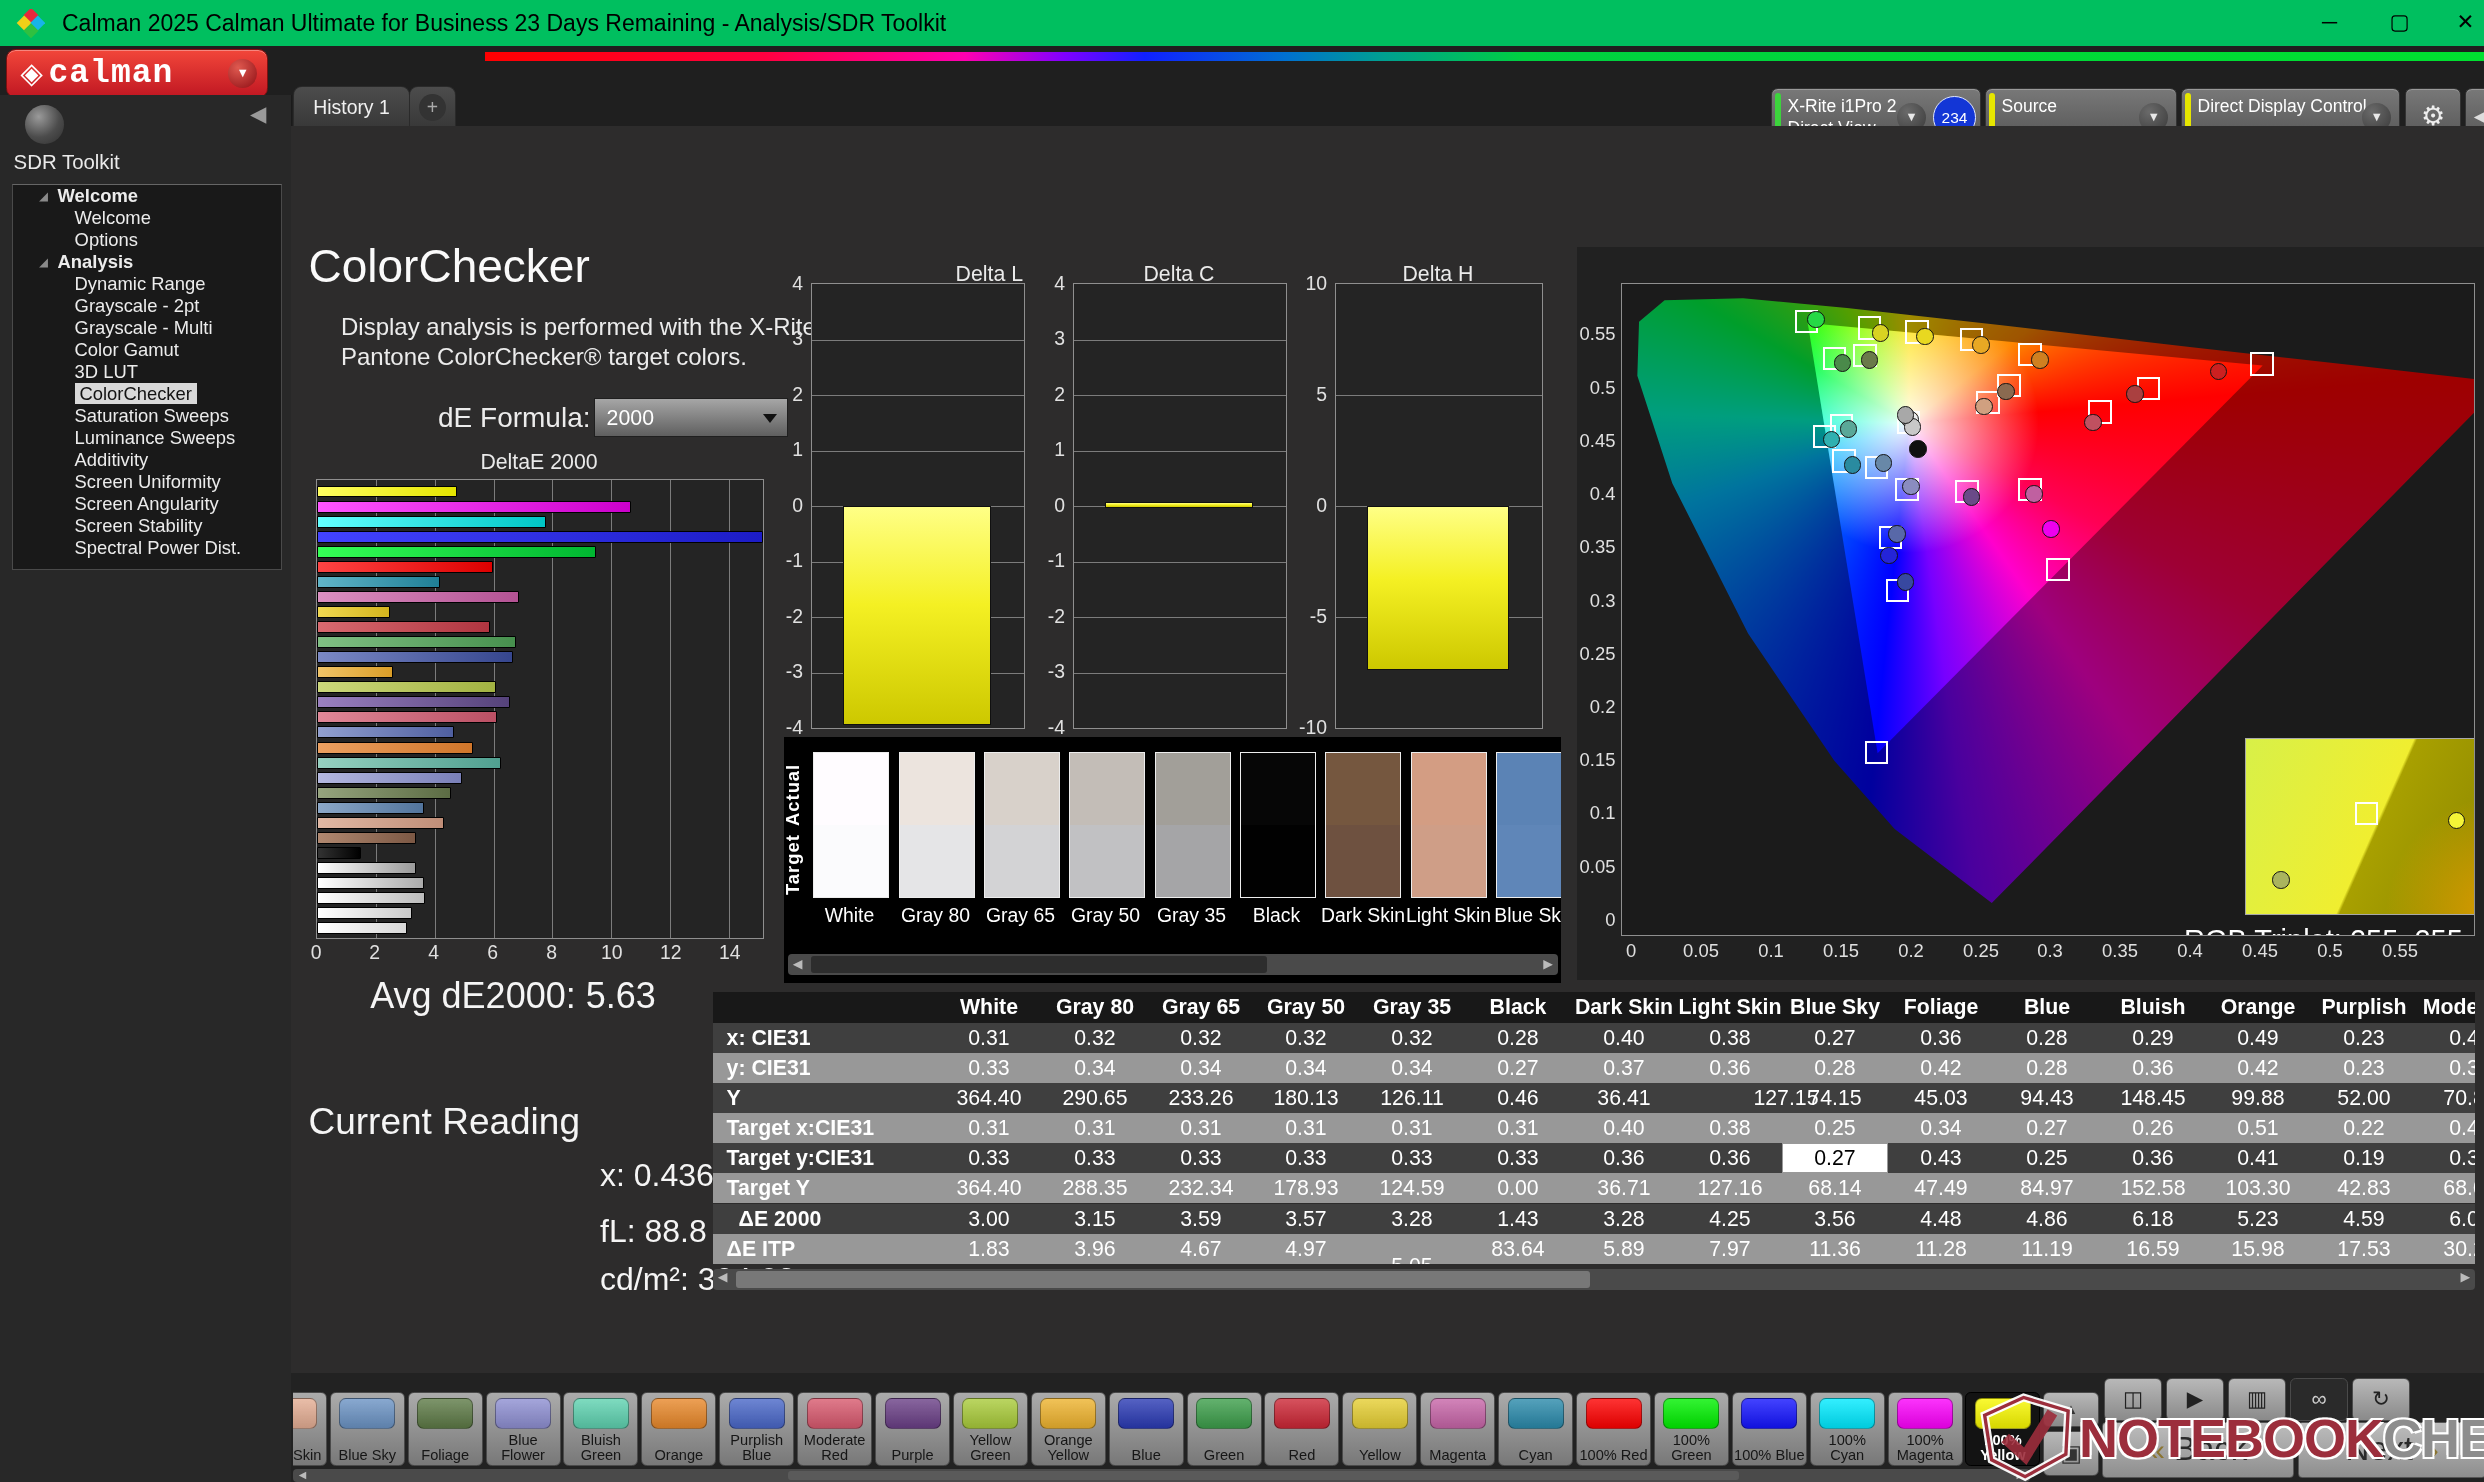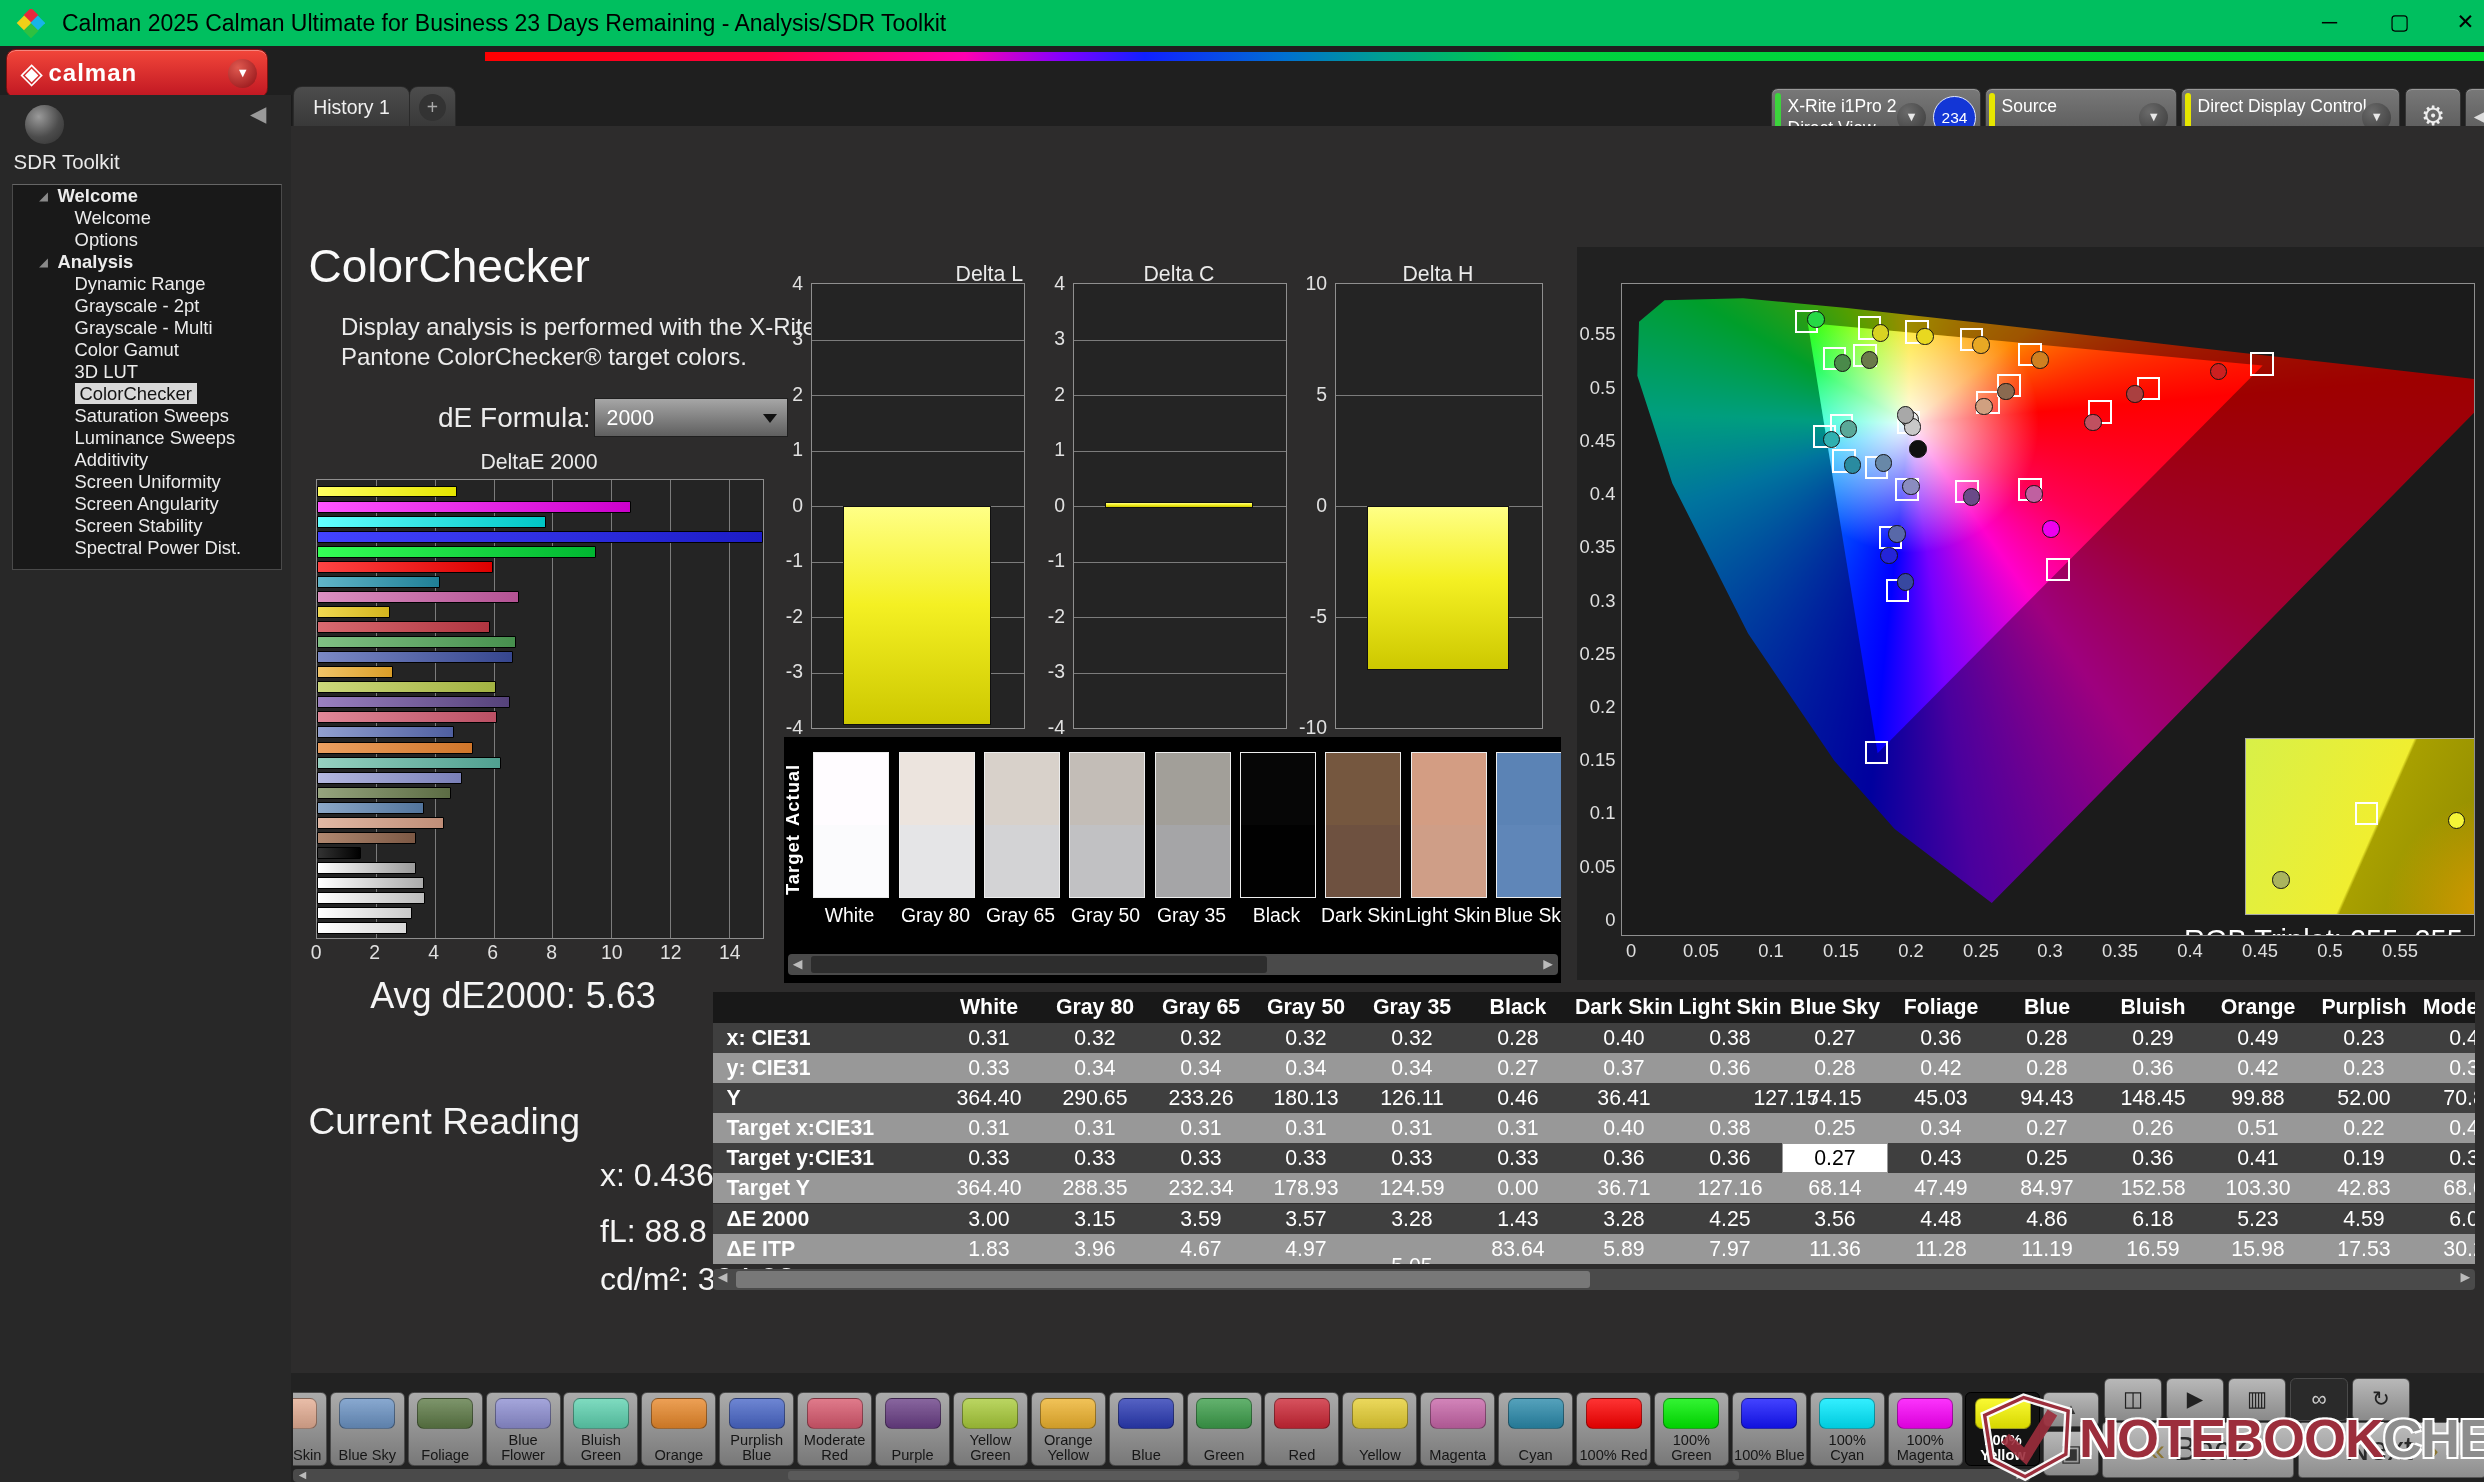--- a/index.html
+++ b/index.html
@@ -6,21 +6,21 @@
   #root{position:relative;width:2484px;height:1483px;overflow:hidden;background:#2d2c2c;font-family:"Liberation Sans",sans-serif;-webkit-font-smoothing:antialiased;}
   .abs{position:absolute;}
   
   #titlebar{left:0;top:0;width:2484px;height:46px;background:#00bf5f;color:#000;}
   #titletext{left:62px;top:0;line-height:46px;font-size:23px;}
   .winbtn{top:7.8px;width:33px;height:29px;text-align:center;line-height:29px;font-size:21.3px;color:#000;}
   
   #header{left:0;top:46px;width:2484px;height:81px;background:#1f1f1f;}
   #calmanbtn{left:5.8px;top:2.9px;width:260px;height:47px;border-radius:9.7px;background:linear-gradient(#f2463a,#c01722);border:1px solid #7e1010;box-shadow:inset 0 1px 0 rgba(255,255,255,.35);display:flex;align-items:center;}
   #calmanbtn .diam{font-size:29px;color:#fff;margin:0 5.8px 0 13.6px;}
-  #calmanbtn .word{font-size:24px;font-weight:bold;color:#fff;letter-spacing:1px;}
+  #calmanbtn .word{font-size:33px;font-weight:bold;color:#fff;letter-spacing:1px;font-family:Liberation Mono, monospace;}
   #calmanbtn .dd{margin-left:auto;margin-right:9.7px;width:29px;height:29px;border-radius:50%;background:radial-gradient(circle at 35% 30%,#e05a50,#8e0e14);color:#fff;font-size:12.6px;text-align:center;line-height:29px;}
   #rainbow{left:485px;top:5.8px;width:1999px;height:9.7px;background:linear-gradient(90deg,#ff0000 0%,#ff0040 14%,#ff00b0 24%,#8000ff 29%,#1020ff 33%,#0070d0 40%,#00a090 45%,#00d040 52%,#00e030 100%);}
   
   .tab{top:40px;height:41px;background:linear-gradient(#4c4c4c,#383838);border:1px solid #2a2a2a;border-bottom:none;border-radius:8.7px 8.7px 0 0;color:#f0f0f0;}
   #tab1{left:293px;width:115px;font-size:19.4px;text-align:center;line-height:41px;}
   #tabadd{left:409px;width:45px;}
   #tabadd .plus{margin:6.8px auto;width:27px;height:27px;border-radius:50%;background:#333;color:#aaa;font-size:19.4px;text-align:center;line-height:26px;}
   
   .ctl{top:42px;height:56px;border-radius:6.8px;background:linear-gradient(#787878,#545454);border:1px solid #333;box-shadow:inset 0 1px 0 rgba(255,255,255,.25);}
   .ctl .bar{position:absolute;left:2.9px;top:3.9px;bottom:3.9px;width:5.8px;border-radius:2.9px;}
@@ -581,21 +581,21 @@
           <div class="tcell" style="left: 964px; width: 106px;">127.16</div>
           <div class="tcell" style="left: 1069px; width: 106px;">68.14</div>
           <div class="tcell" style="left: 1175px; width: 106px;">47.49</div>
           <div class="tcell" style="left: 1281px; width: 106px;">84.97</div>
           <div class="tcell" style="left: 1387px; width: 106px;">152.58</div>
           <div class="tcell" style="left: 1492px; width: 106px;">103.30</div>
           <div class="tcell" style="left: 1598px; width: 106px;">42.83</div>
           <div class="tcell" style="left: 1704px; width: 106px;">68.05</div>
         </div>
         <div class="trow" style="top: 212px; background: rgb(63, 63, 63);">
-          <div class="tcell tlabel" style="left: 0px; width: 223px;">ΔE 2000</div>
+          <div class="tcell tlabel" style="left: 12px; width: 223px;">ΔE 2000</div>
           <div class="tcell" style="left: 223px; width: 106px;">3.00</div>
           <div class="tcell" style="left: 329px; width: 106px;">3.15</div>
           <div class="tcell" style="left: 435px; width: 106px;">3.59</div>
           <div class="tcell" style="left: 540px; width: 106px;">3.57</div>
           <div class="tcell" style="left: 646px; width: 106px;">3.28</div>
           <div class="tcell" style="left: 752px; width: 106px;">1.43</div>
           <div class="tcell" style="left: 858px; width: 106px;">3.28</div>
           <div class="tcell" style="left: 964px; width: 106px;">4.25</div>
           <div class="tcell" style="left: 1069px; width: 106px;">3.56</div>
           <div class="tcell" style="left: 1175px; width: 106px;">4.48</div>

